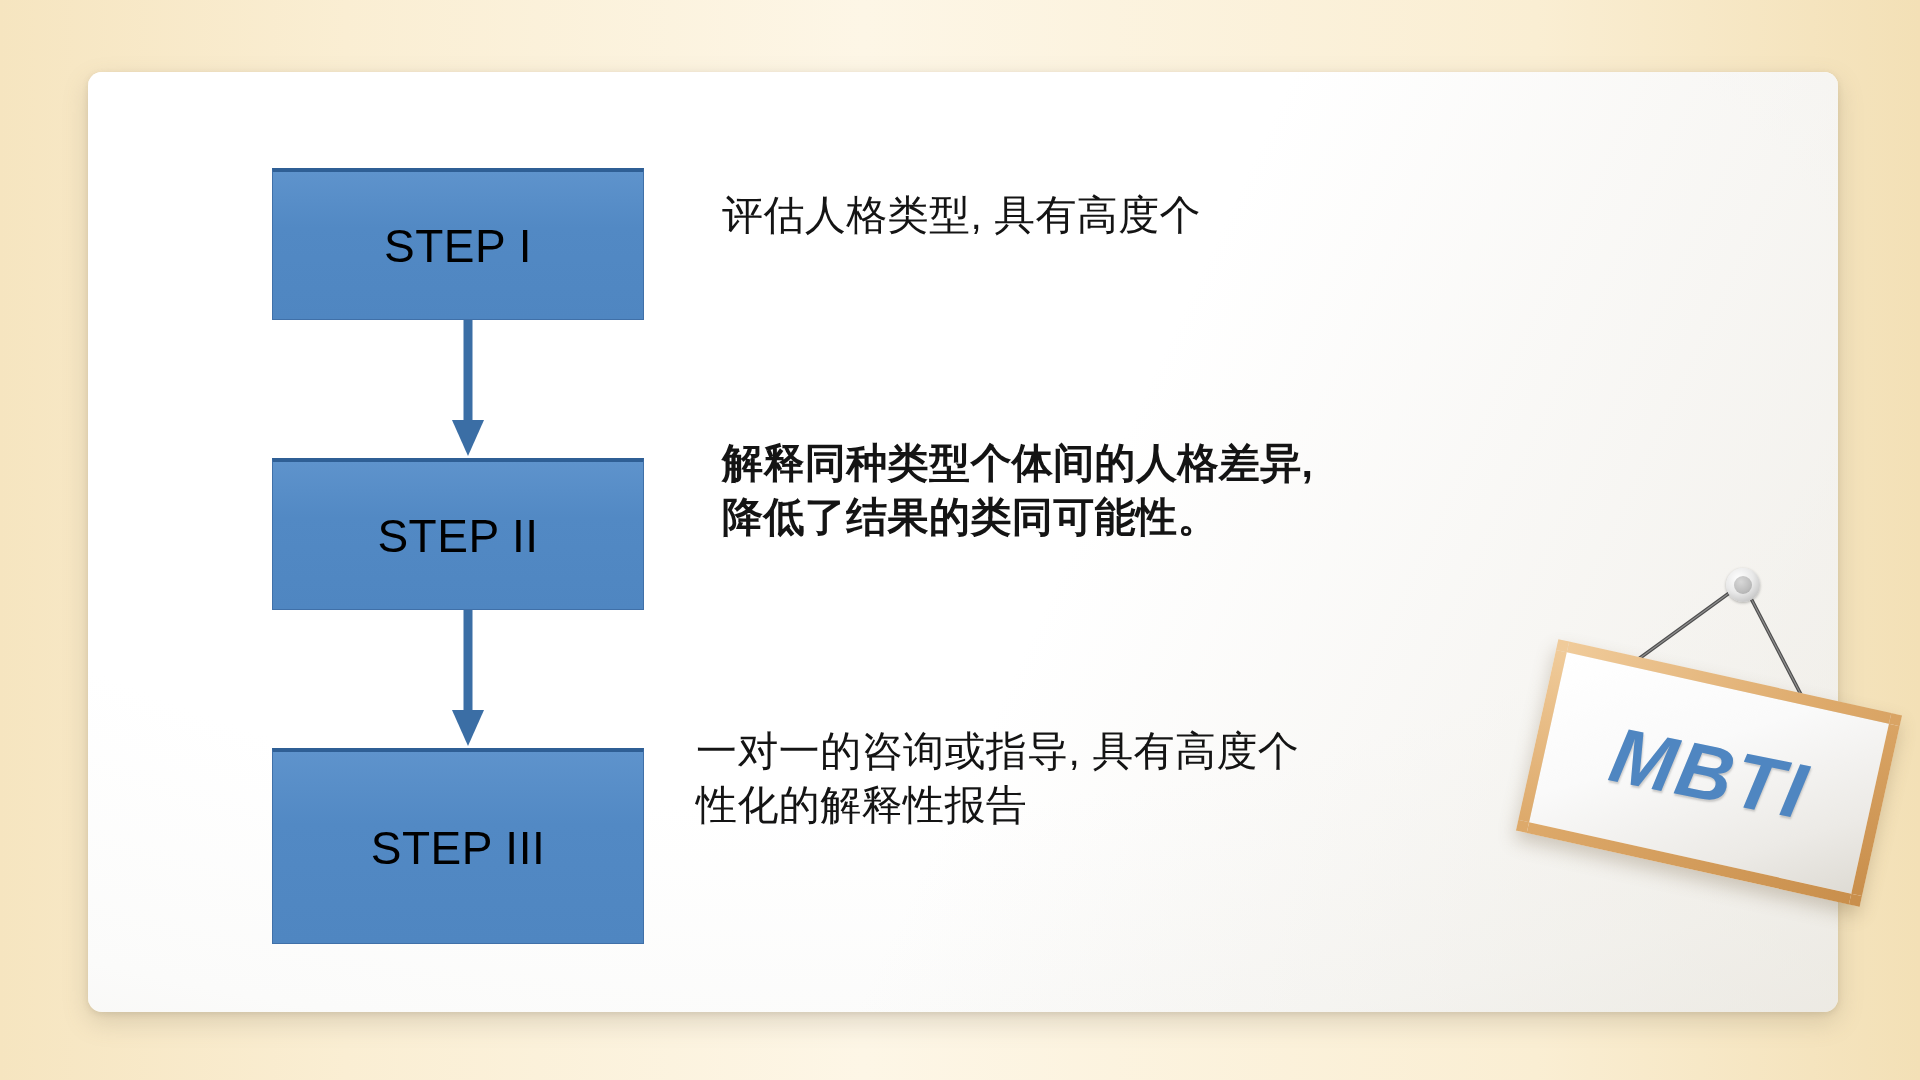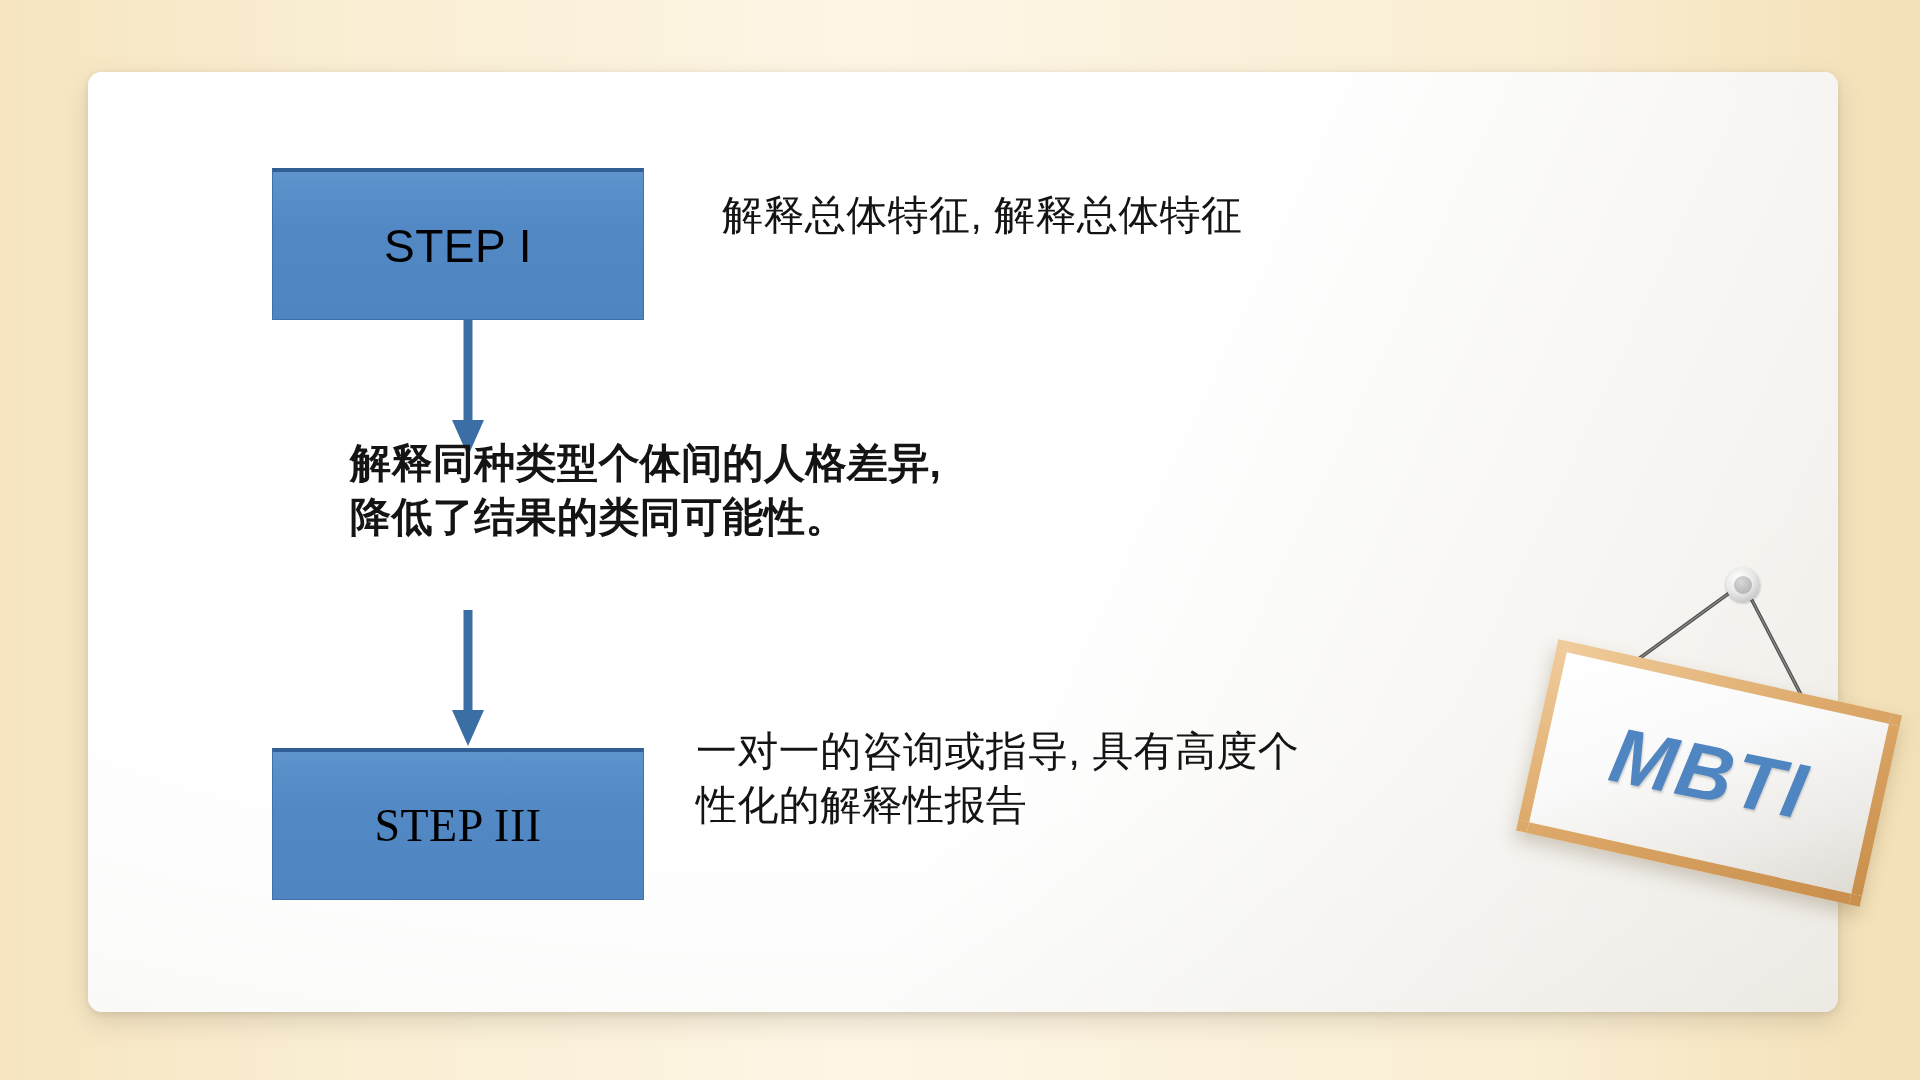--- a/index.html
+++ b/index.html
@@ -91,21 +91,21 @@
   #row-1 .step-box { height: 152px; }
   #row-1 .desc{ margin-left: 78px; margin-top: 20px; }
 
   
   #row-2      { left: 272px; top: 458px; }
   #row-2 .step-box { height: 152px; }
   #row-2 .desc{ margin-left: 78px; margin-top: -22px; font-weight: bold; }
 
   
   #row-3      { left: 272px; top: 748px; }
-  #row-3 .step-box { height: 152px; font-family: Liberation Serif, serif; }
+  #row-3 .step-box { height: 196px; }
   #row-3 .desc{ margin-left: 52px; margin-top: -24px; }
 
   
   .arrow {
     position: absolute;
     left: 448px;
     width: 40px;
     height: 138px;
   }
   #arrow-1 { top: 320px; }
@@ -167,31 +167,32 @@
 </style>
 </head>
 <body>
 
 <div id="slide">
 
   <div id="card"></div>
 
   <div class="flow-row" id="row-1">
     <div class="step-box">STEP I</div>
-    <div class="desc">解释总体特征, 解释总体特征</div>
+    <div class="desc">评估人格类型, 具有高度个</div>
   </div>
 
   <div class="arrow" id="arrow-1">
     <svg width="40" height="138" viewBox="0 0 40 138" xmlns="http://www.w3.org/2000/svg">
       <line x1="20" y1="0" x2="20" y2="104" stroke="#3b6ea5" stroke-width="9"></line>
       <polygon points="20,136 4,100 36,100" fill="#3b6ea5"></polygon>
     </svg>
   </div>
 
   <div class="flow-row" id="row-2">
+    <div class="step-box">STEP II</div>
     <div class="desc">解释同种类型个体间的人格差异,
 降低了结果的类同可能性。</div>
   </div>
 
   <div class="arrow" id="arrow-2">
     <svg width="40" height="138" viewBox="0 0 40 138" xmlns="http://www.w3.org/2000/svg">
       <line x1="20" y1="0" x2="20" y2="104" stroke="#3b6ea5" stroke-width="9"></line>
       <polygon points="20,136 4,100 36,100" fill="#3b6ea5"></polygon>
     </svg>
   </div>

